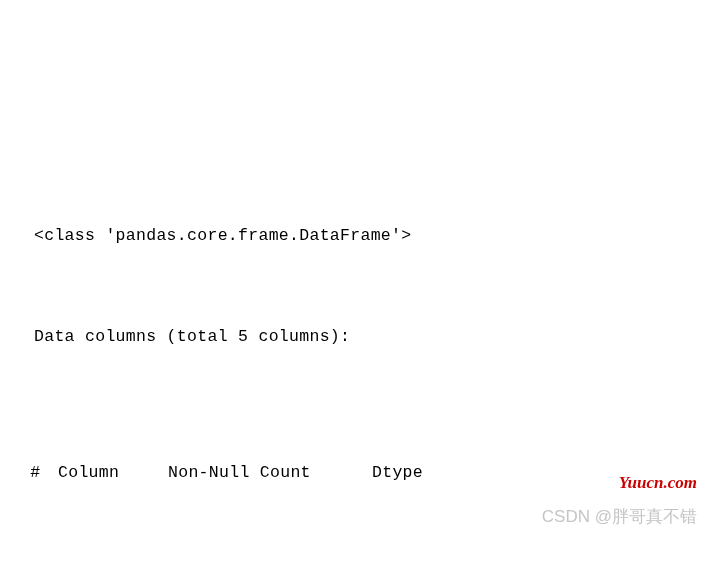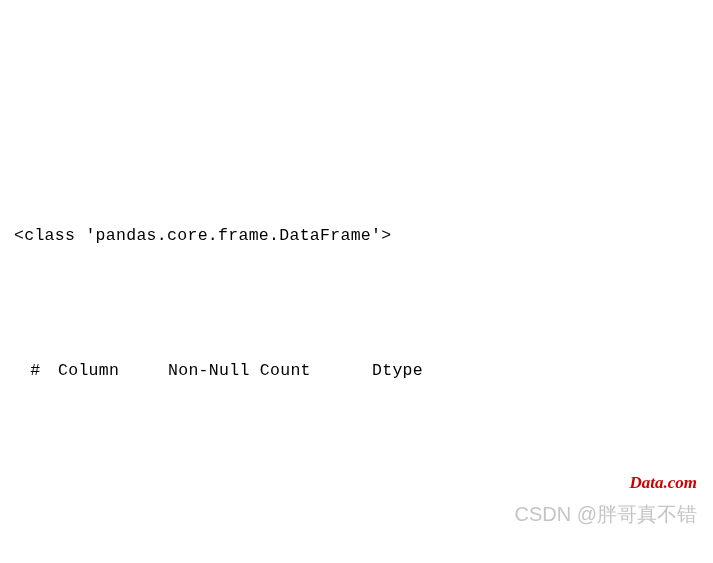--- a/index.html
+++ b/index.html
@@ -15,20 +15,21 @@
       font-size: 16.5px;
       line-height: 2.05;
       color: #000000;
       padding: 16px 14px;
       position: relative;
       white-space: pre;
       letter-spacing: 0.3px;
     }
     .output-line {
       display: block;
+      margin-left: 20px;
     }
     .col-row {
       display: flex;
     }
     .col-idx {
       width: 44px;
       text-align: left;
       padding-left: 6px;
     }
     .col-name {
@@ -51,32 +52,33 @@
       font-size: 17px;
       letter-spacing: 0;
       white-space: nowrap;
     }
     .watermark-csdn {
       position: absolute;
       right: 16px;
       bottom: 28px;
       font-family: sans-serif;
       color: #c5c5c5;
-      font-size: 20px;
+      font-size: 17px;
       letter-spacing: 0;
       white-space: nowrap;
     }
   </style>
 </head>
 <body>
 
 
 
 <div>
   <div class="output-line">&lt;class 'pandas.core.frame.DataFrame'&gt;</div>
+  <div class="output-line">Data columns (total 5 columns):</div>
 
   <div class="col-row">
     <span class="col-idx"> # </span>
     <span class="col-name">Column</span>
     <span class="col-count">Non-Null Count</span>
     <span class="col-dtype">Dtype</span>
   </div>
 
   
 
@@ -88,17 +90,17 @@
 
   
 
   
 
   
   
   
 </div>
 
-<div class="watermark-yuucn">Data.com</div>
+<div class="watermark-yuucn">Yuucn.com</div>
 <div class="watermark-csdn">CSDN @胖哥真不错</div>
 
 
 
 
 </body></html>

